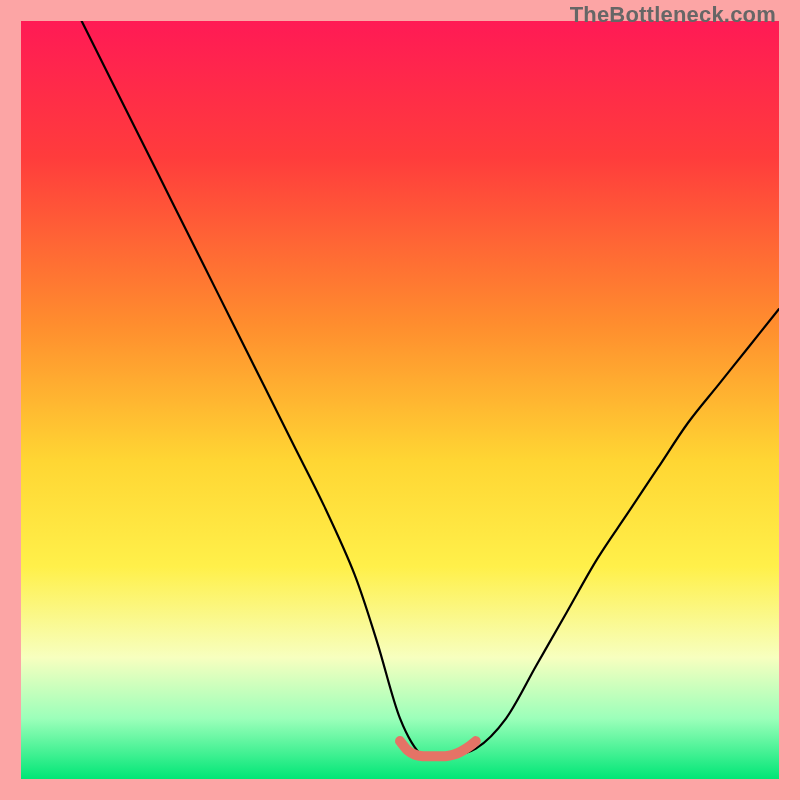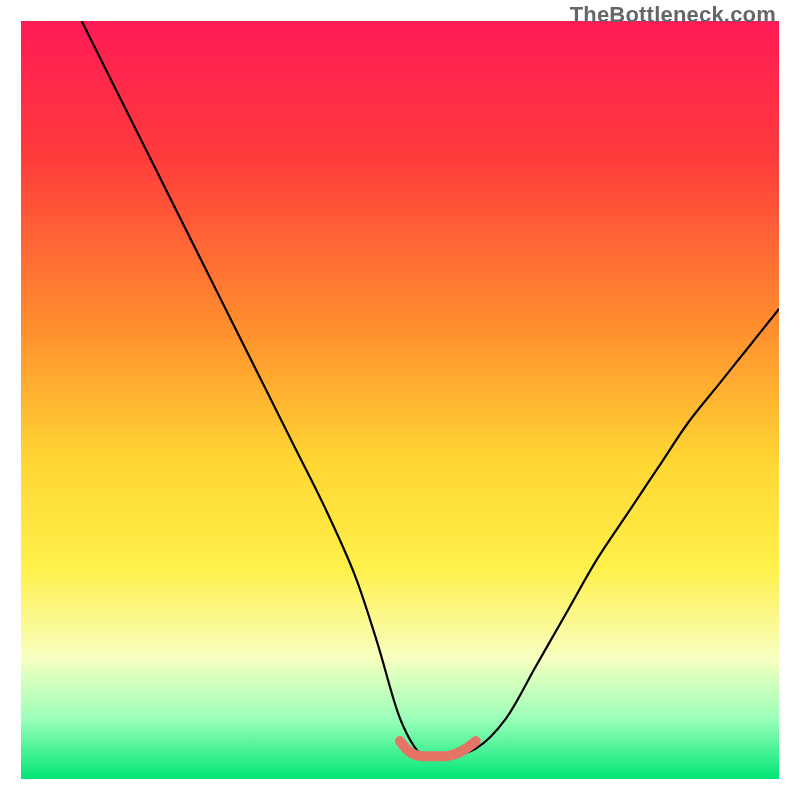--- a/index.html
+++ b/index.html
@@ -7,21 +7,21 @@
     padding: 0;
     background: #000;
     width: 800px;
     height: 800px;
     overflow: hidden;
     font-family: Arial, Helvetica, sans-serif;
   }
   .frame {
     width: 800px;
     height: 800px;
-    background: #ffffff;
+    background: #fca5a5;
     position: relative;
   }
   .plot {
     position: absolute;
     left: 21px;
     top: 21px;
     width: 758px;
     height: 758px;
     overflow: hidden;
   }

